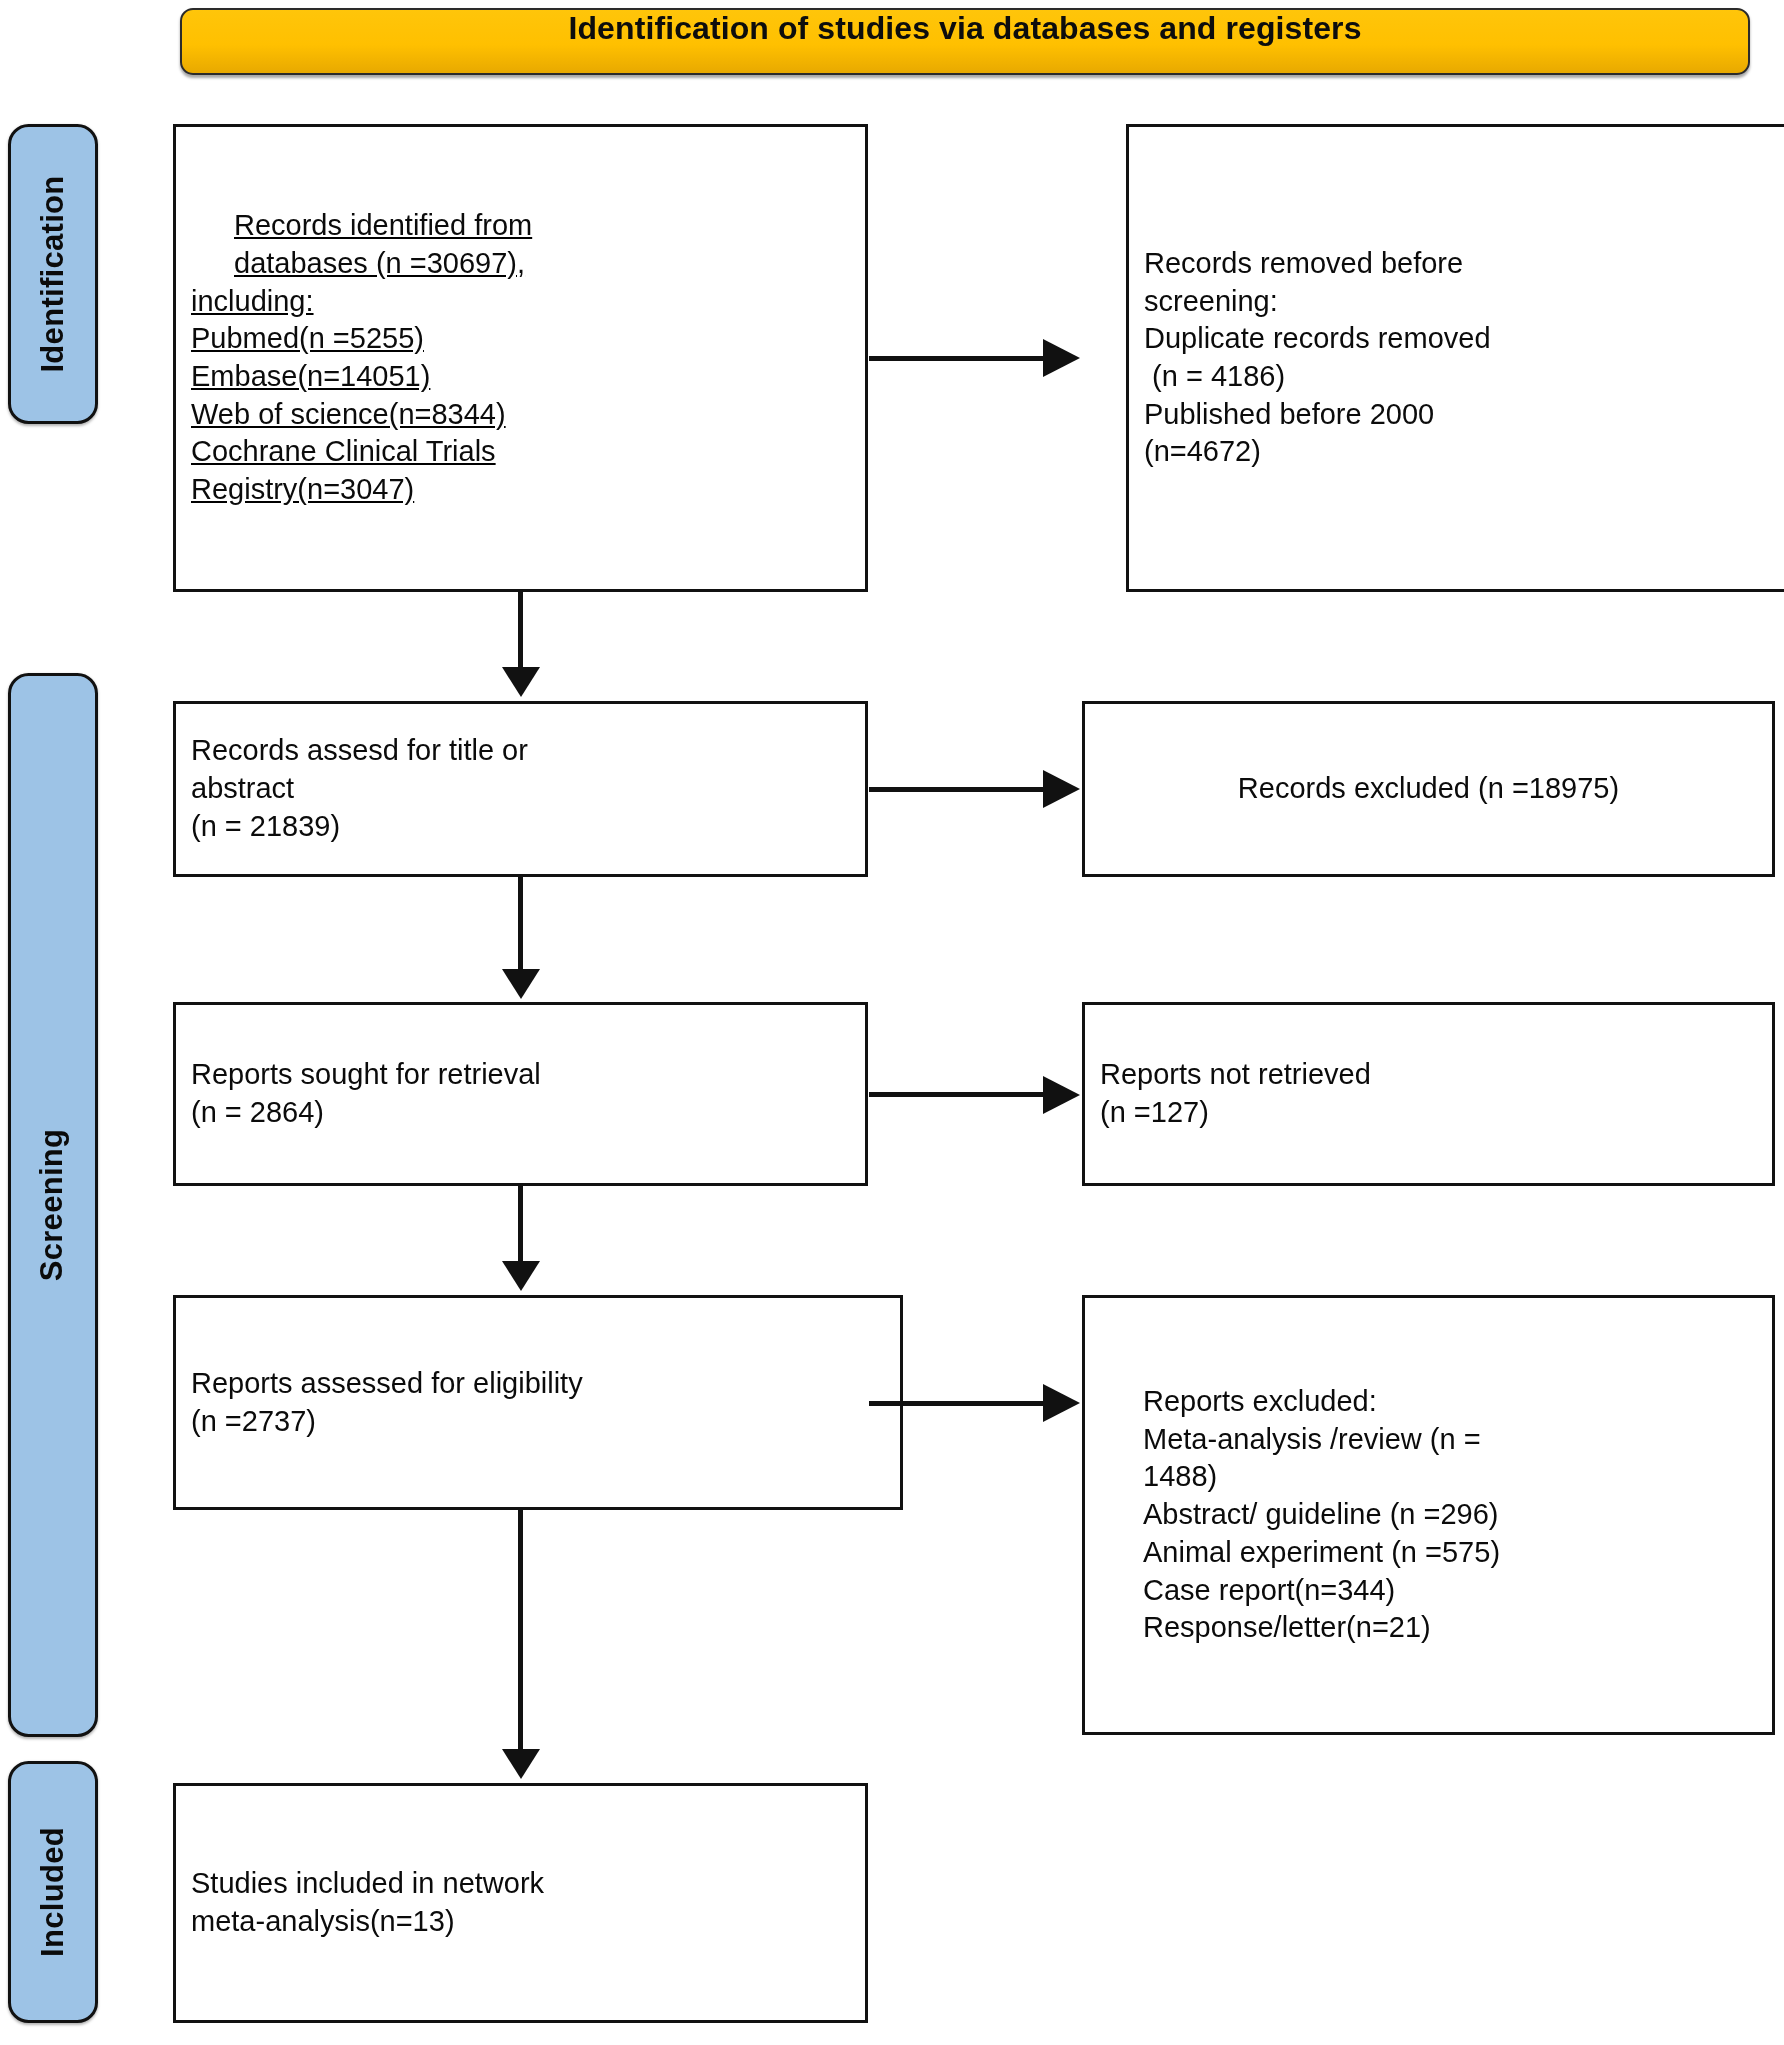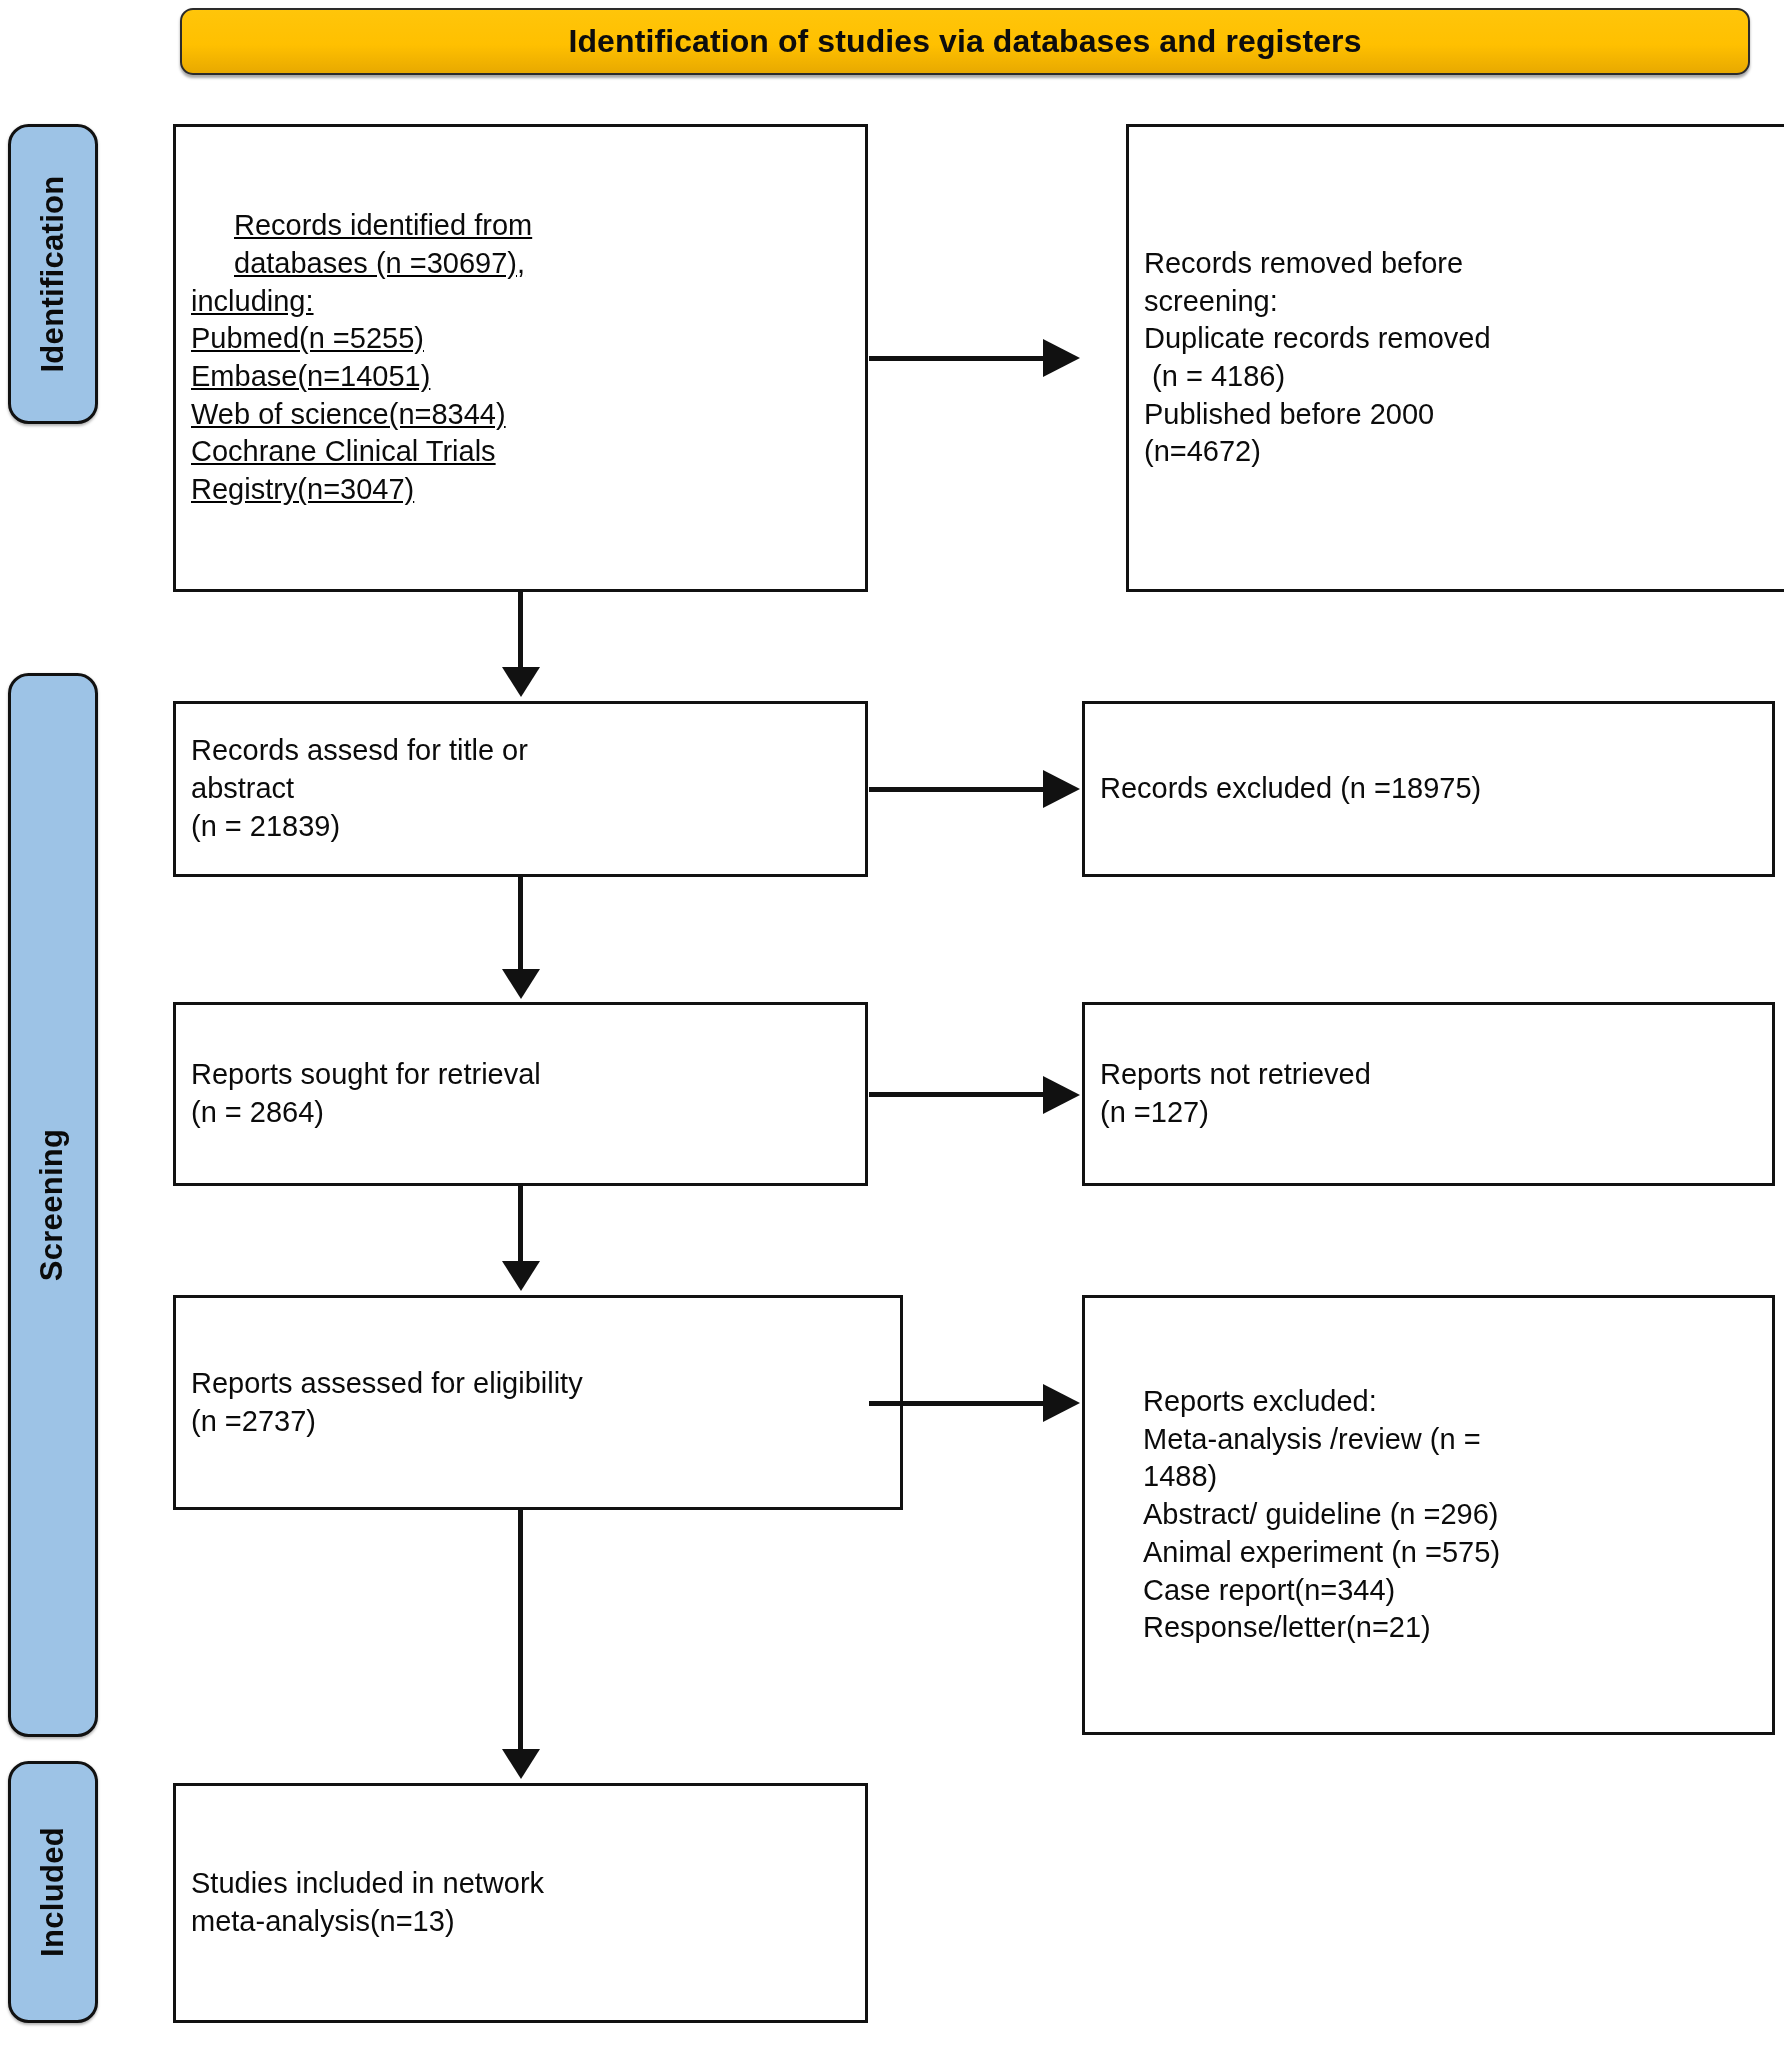--- a/index.html
+++ b/index.html
@@ -24,21 +24,20 @@
     position: absolute;
     left: 180px;
     top: 7.5px;
     width: 1570px;
     height: 67px;
     background: linear-gradient(180deg, #FFC50A 0%, #FFC000 55%, #E8A900 100%);
     border: 2.8px solid #2b2b2b;
     border-radius: 13px;
     box-sizing: border-box;
     display: flex;
-    align-items: center;
     justify-content: center;
     box-shadow: 0 2.8px 2.8px rgba(0,0,0,0.35);
   }
   .banner-text {
     font-size: 32px;
     font-weight: bold;
     color: #0d0d0d;
     letter-spacing: 0.1px;
     text-align: center;
     white-space: nowrap;
@@ -91,21 +90,21 @@
 
   
   #box-identified   { left: 173px; top: 124px;  width: 695px; height: 468px; text-decoration: underline; }
   #box-screened     { left: 173px; top: 701px;  width: 695px; height: 176px; }
   #box-sought       { left: 173px; top: 1002px; width: 695px; height: 184px; }
   #box-eligibility  { left: 173px; top: 1295px; width: 730px; height: 215px; }
   #box-included     { left: 173px; top: 1783px; width: 695px; height: 240px; }
 
   
   #box-removed      { left: 1082px; top: 124px;  width: 693px; height: 468px; margin-left: 44px; }
-  #box-excluded-rec { left: 1082px; top: 701px;  width: 693px; height: 176px; }
+  #box-excluded-rec { left: 1082px; top: 701px;  width: 693px; height: 176px; align-items: center; }
   #box-notretrieved { left: 1082px; top: 1002px; width: 693px; height: 184px; }
   #box-excluded-rep { left: 1082px; top: 1295px; width: 693px; height: 440px; }
   .v-line {
     position: absolute;
     width: 4.7px;
     background: #111111;
     left: 518px;
   }
   .v-arrow {
     position: absolute;

